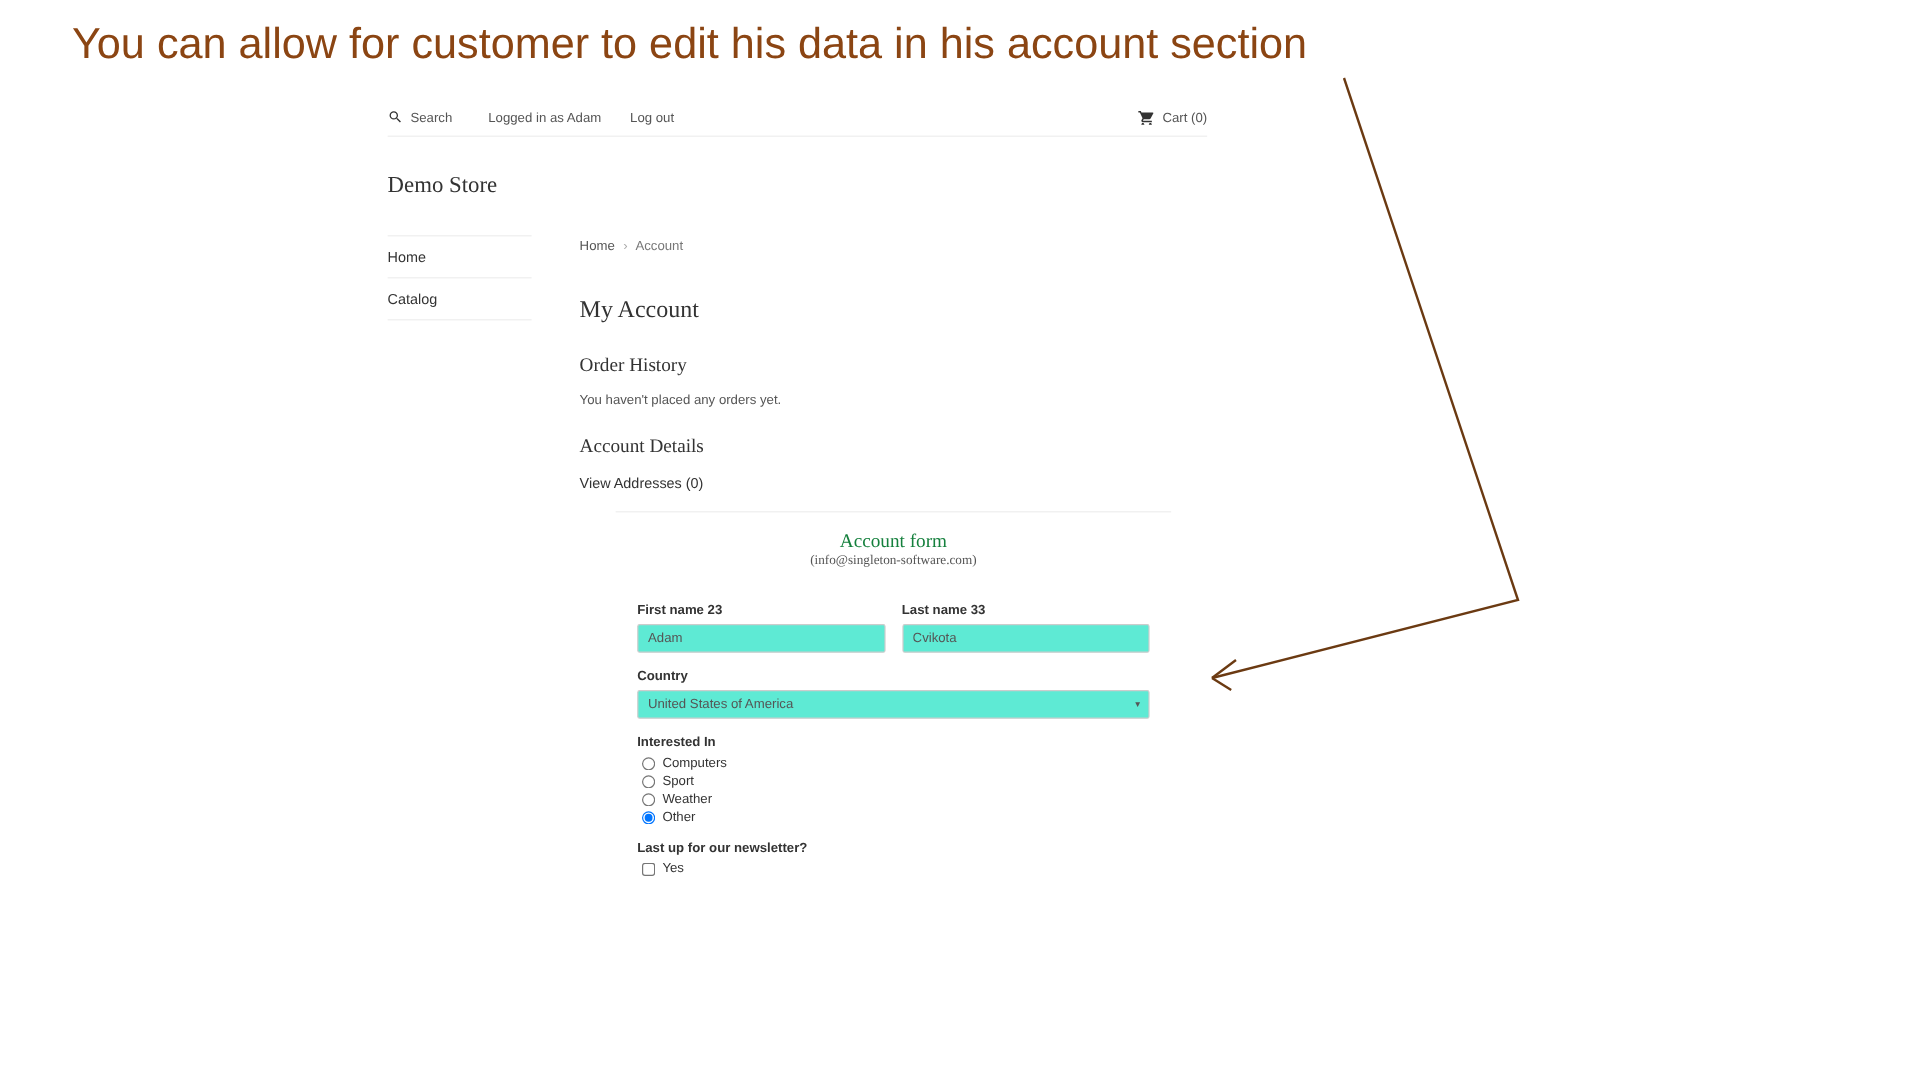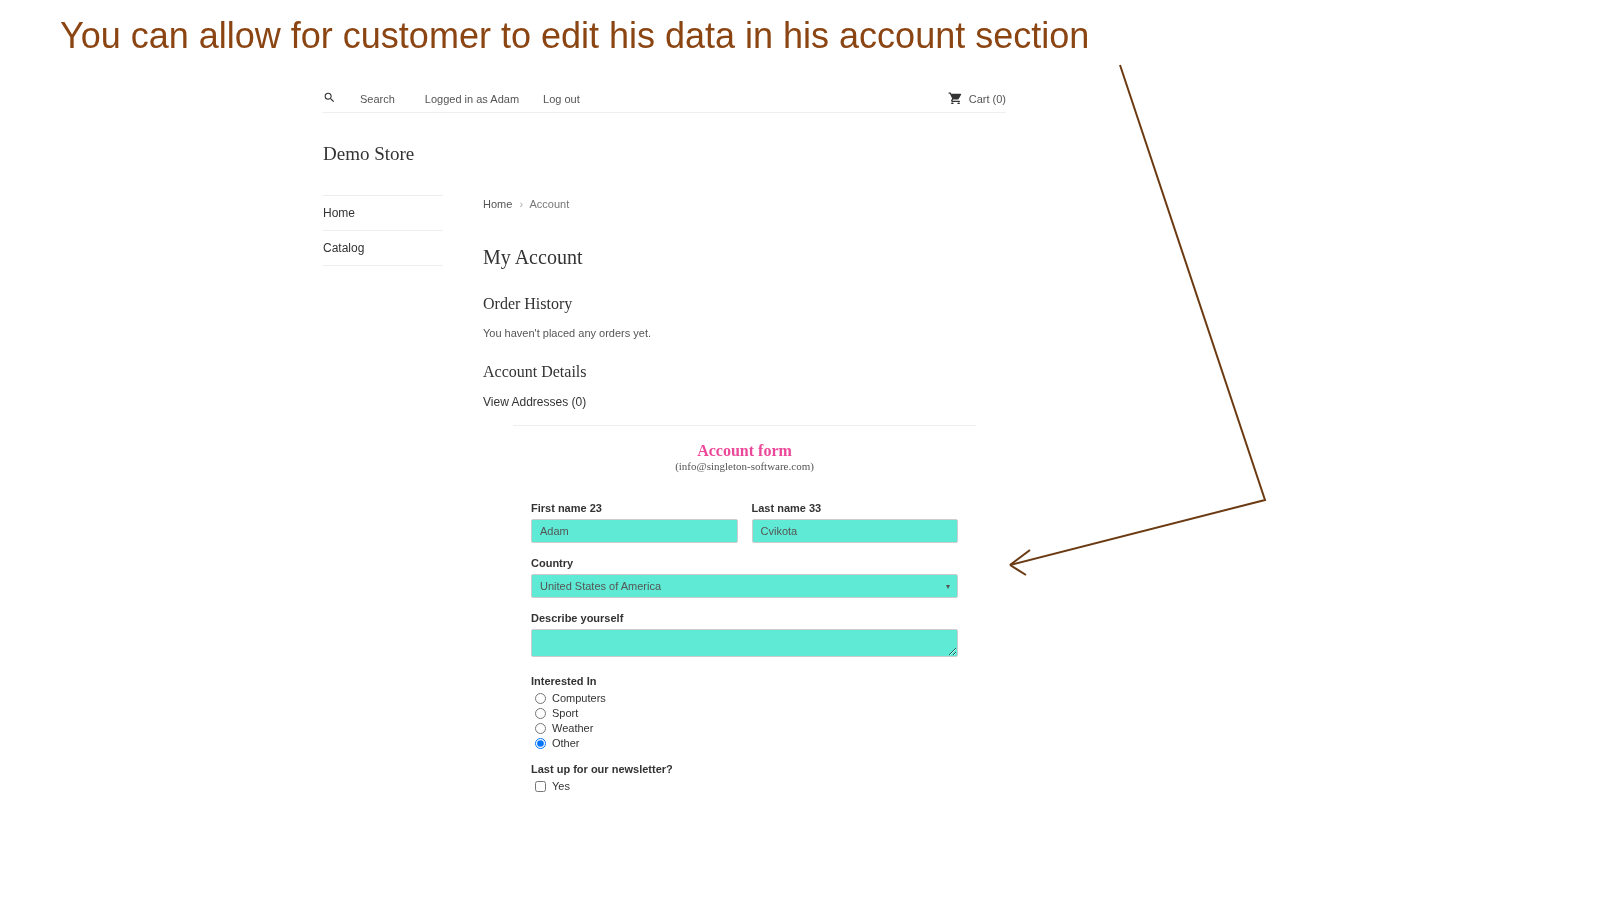--- a/index.html
+++ b/index.html
@@ -33,21 +33,21 @@
     .top-bar {
       display: flex;
       align-items: center;
       justify-content: space-between;
       padding: 6px 0;
       border-bottom: 1px solid #eee;
       font-size: 11px;
       color: #555;
     }
     .top-left { display: flex; align-items: center; gap: 30px; }
-    .search-group { display: flex; align-items: center; gap: 24px; }
+    .search-group { display: flex; align-items: center; gap: 6px; }
     .search-icon svg { width: 13px; height: 13px; fill: #333; }
     .top-mid { display: flex; gap: 24px; }
     .top-right { display: flex; align-items: center; gap: 6px; }
     .cart-icon svg { width: 15px; height: 13px; fill: #333; }
 
     
     .header-row { display: flex; margin-top: 30px; gap: 40px; }
     .sidebar { width: 120px; flex-shrink: 0; }
     .store-title {
       font-family: Georgia, "Times New Roman", serif;
@@ -97,22 +97,22 @@
     }
 
     .divider { border-top: 1px solid #eee; margin: 16px 30px; }
 
     
     .form-area { margin: 0 30px; }
     .form-title {
       font-family: Georgia, serif;
       font-size: 16px;
       text-align: center;
-      color: #ec4899;
-      font-weight: 700;
+      color: #15803d;
+      font-weight: 400;
     }
     .form-subtitle {
       font-family: Georgia, serif;
       font-size: 11px;
       text-align: center;
       color: #555;
       margin-bottom: 30px;
     }
     .form-inner { margin: 0 18px; }
     .form-row { display: flex; gap: 14px; margin-bottom: 14px; }
@@ -254,26 +254,20 @@
               <label class="form-label">Country</label>
               <div class="select-wrap">
                 <select class="select-input">
                   <option>United States of America</option>
                 </select>
                 <span class="select-caret">▾</span>
               </div>
             </div>
           </div>
 
-          <div class="form-row">
-            <div class="form-col">
-              <label class="form-label">Describe yourself</label>
-              <textarea class="textarea-input" style=""></textarea>
-            </div>
-          </div>
 
           <div>
             <label class="form-label">Interested In</label>
             <div class="radio-list">
               <label class="radio-row">
                 <input type="radio" name="interest" style="">
                 <span>Computers</span>
               </label>
               <label class="radio-row">
                 <input type="radio" name="interest" style="">

